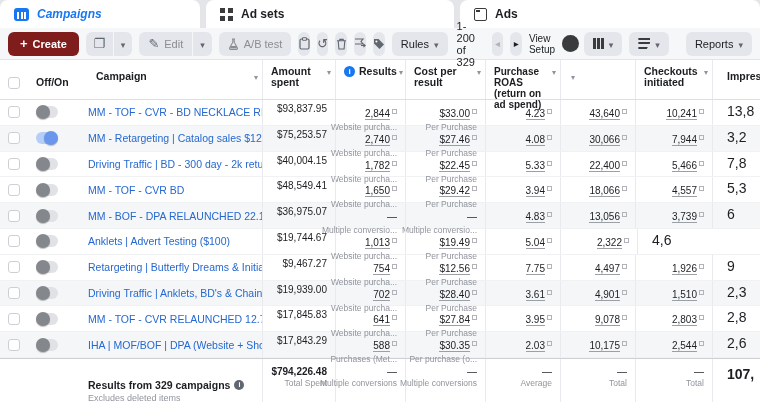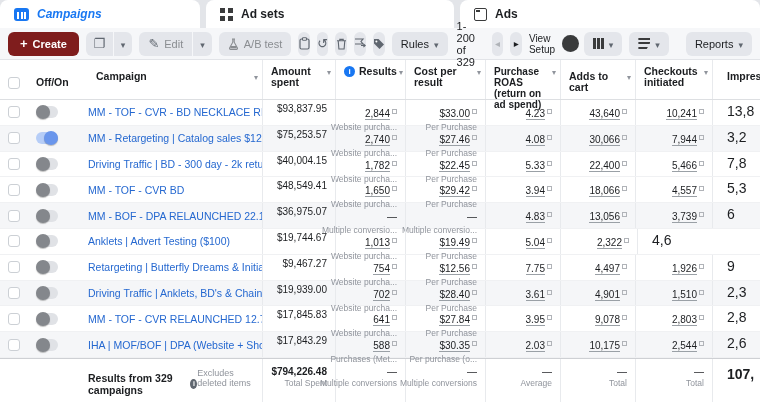--- a/index.html
+++ b/index.html
@@ -96,21 +96,21 @@
   .val { font-size:10px; color:#1c1e21; line-height:11px; border-bottom:1px solid #9aa0a6; white-space:nowrap; }
   .val.plain { border-bottom:none; }
   .val.dash { border-bottom:none; }
   .attr { display:inline-block; width:5px; height:5px; border:1px solid #b0b3b8; margin-left:2px;
           transform:translateY(-3px); }
   .sub { font-size:8.5px; color:#90949c; line-height:10px; margin-top:1px; white-space:nowrap; }
   .impr-val { font-size:14px; color:#1c1e21; padding:3px 0 0 14px; white-space:nowrap; }
 
   
   .tfoot { height:44px; border-top:1px solid #ced0d4; border-bottom:none; }
-  .tfoot .f-label { width:262px; flex-direction:row; padding:7px 0 0 88px; }
+  .tfoot .f-label { width:262px; flex-direction:column; padding:20px 0 0 88px; }
   .f-title { font-size:10.5px; font-weight:bold; display:flex; align-items:center; }
   .f-sub { font-size:9px; color:#90949c; margin-top:2px; }
   .tfoot .num { padding-top:7px; }
   .tfoot .val { border-bottom:none; }
   .bold { font-weight:bold; }
   .tfoot .impr-val { padding-top:7px; font-weight:bold; }
 </style>
 </head>
 <body>
 
@@ -241,21 +241,20 @@
     </div>
     <div class="cell c-cost h sep">
       <span class="lbl">Cost per result</span>
       <span class="sort"></span>
     </div>
     <div class="cell c-roas h sep">
       <span class="lbl" style="font-size:10px;">Purchase ROAS (return on ad spend)</span>
       <span class="sort"></span>
     </div>
     <div class="cell c-adds h sep">
-      <span class="lbl" style="padding-top:5px;">Adds to cart</span>
       <span class="sort" style="padding-top:5px;"></span>
     </div>
     <div class="cell c-checkouts h sep">
       <span class="lbl">Checkouts initiated</span>
       <span class="sort"></span>
     </div>
     <div class="cell c-impr h">
       <span class="lbl" style="padding-top:5px;padding-left:6px;">Impressions</span>
     </div>
   </div>

